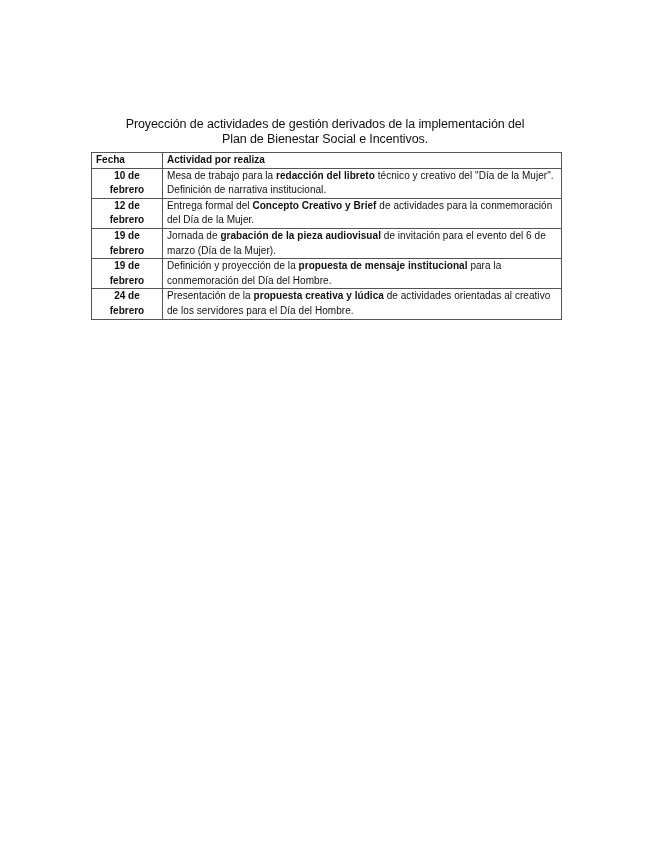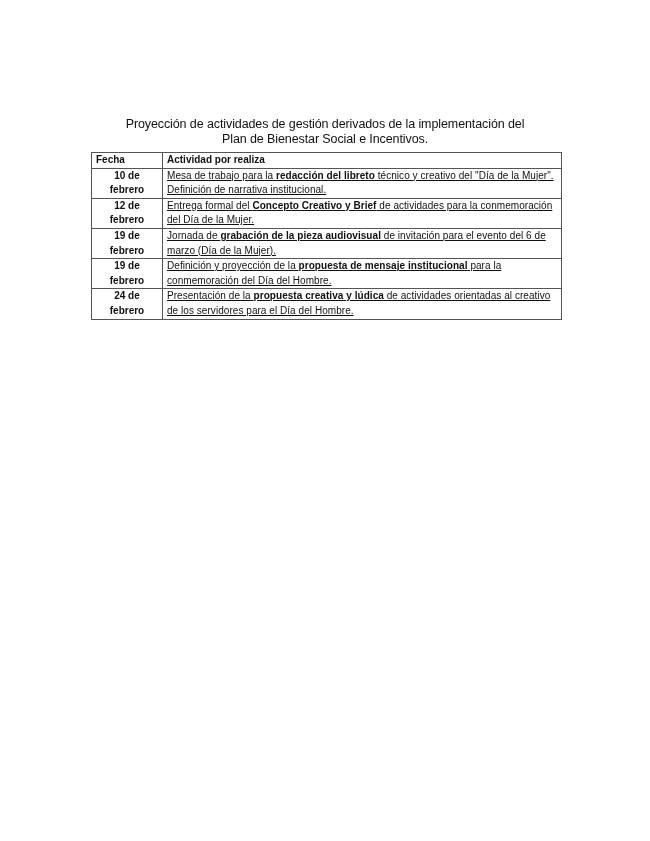--- a/index.html
+++ b/index.html
@@ -20,21 +20,21 @@
       border-collapse: collapse; font-size: 10px; line-height: 14.6px;
       table-layout: fixed;
     }
     table.schedule col.c-date { width: 71px; }
     table.schedule col.c-act { width: 399px; }
     table.schedule th, table.schedule td {
       border: 1px solid #555; padding: 0 4px; vertical-align: top; text-align: left;
     }
     table.schedule th { font-weight: bold; padding-top: 0; padding-bottom: 0; }
     table.schedule td.date { font-weight: bold; text-align: center; }
-    table.schedule td.act { letter-spacing: 0.05px; text-decoration: underline; }
+    table.schedule td.act { letter-spacing: 0.05px; }
     b { font-weight: bold; }
   </style>
 </head>
 <body>
 
 <div class="title">
   <span>Proyección de actividades de gestión derivados de la implementación del</span>
   <span>Plan de Bienestar Social e Incentivos.</span>
 </div>
 

